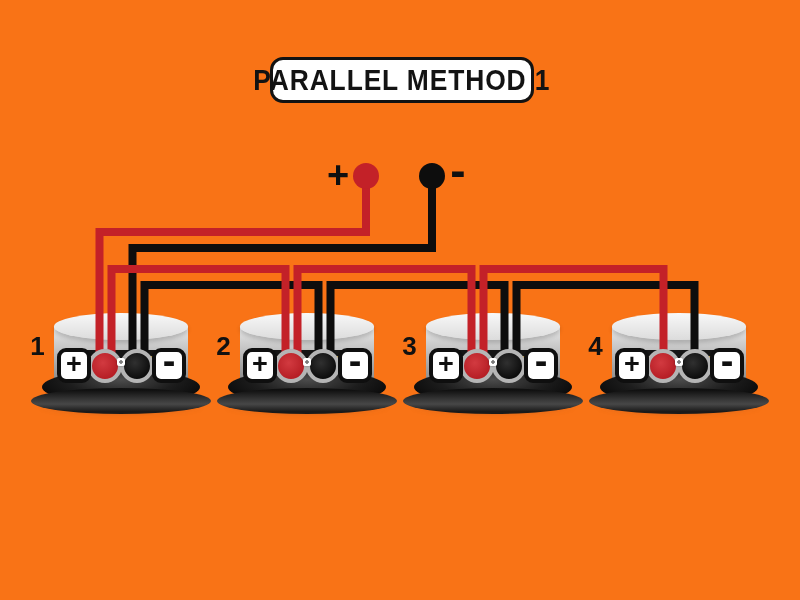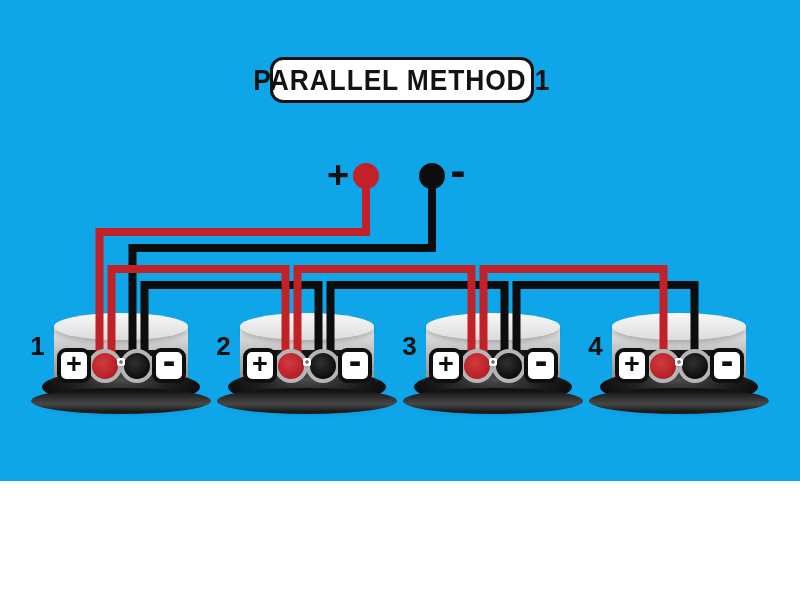--- a/index.html
+++ b/index.html
@@ -1,16 +1,16 @@
 <!DOCTYPE html>
 <html><head>
 <meta charset="utf-8">
 <style>
   html,body{margin:0;padding:0;background:#fff;font-family:"Liberation Sans",sans-serif;}
-  #stage{position:relative;width:800px;height:481px;background:#0ea5e9;overflow:hidden;}
+  #stage{position:relative;width:800px;height:600px;background:#f97316;overflow:hidden;}
 
   
   .titlebox{position:absolute;left:270px;top:57px;width:258px;height:40px;
     border:3px solid #131313;border-radius:13px;display:flex;align-items:center;justify-content:center;z-index:6;background:#fff;}
   .titlebox span{font-size:30px;font-weight:700;letter-spacing:1px;color:#131313;
     transform:scaleX(.88);white-space:nowrap;}
 
   
   .src-sign{position:absolute;z-index:3;font-weight:700;color:#101010;}
   .src-plus{left:320px;top:155px;width:36px;font-size:38px;line-height:40px;text-align:center;}

